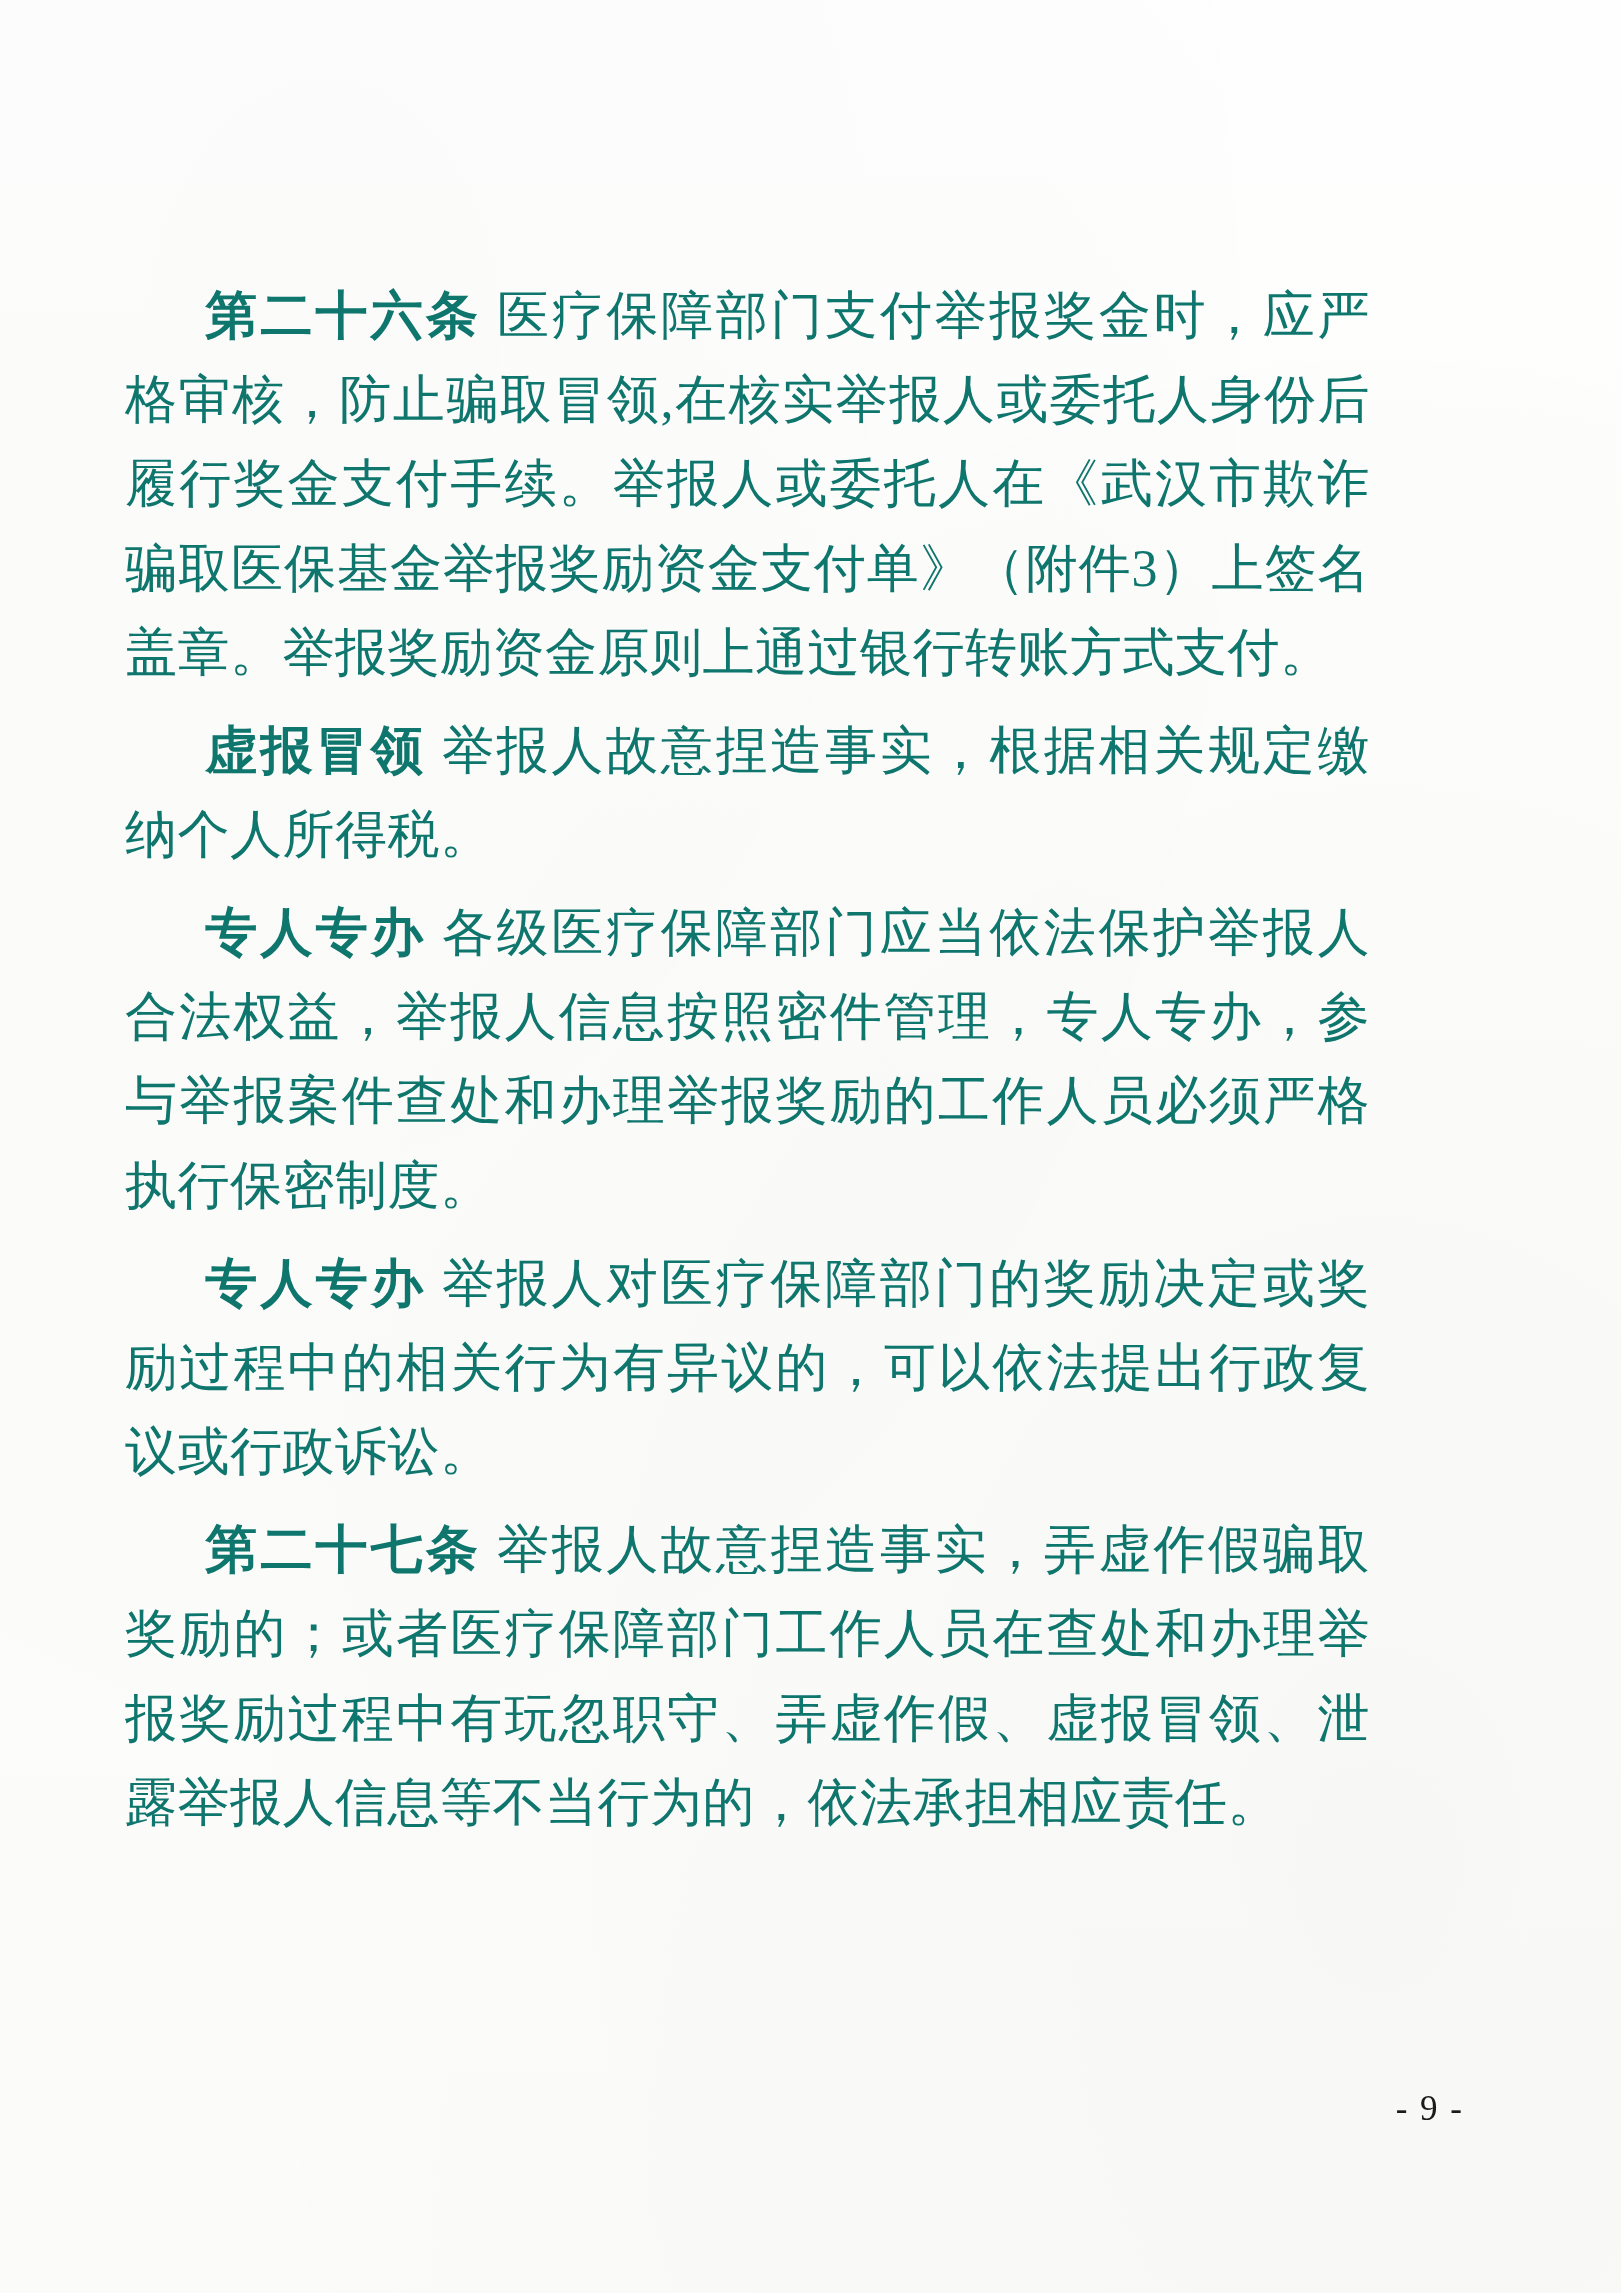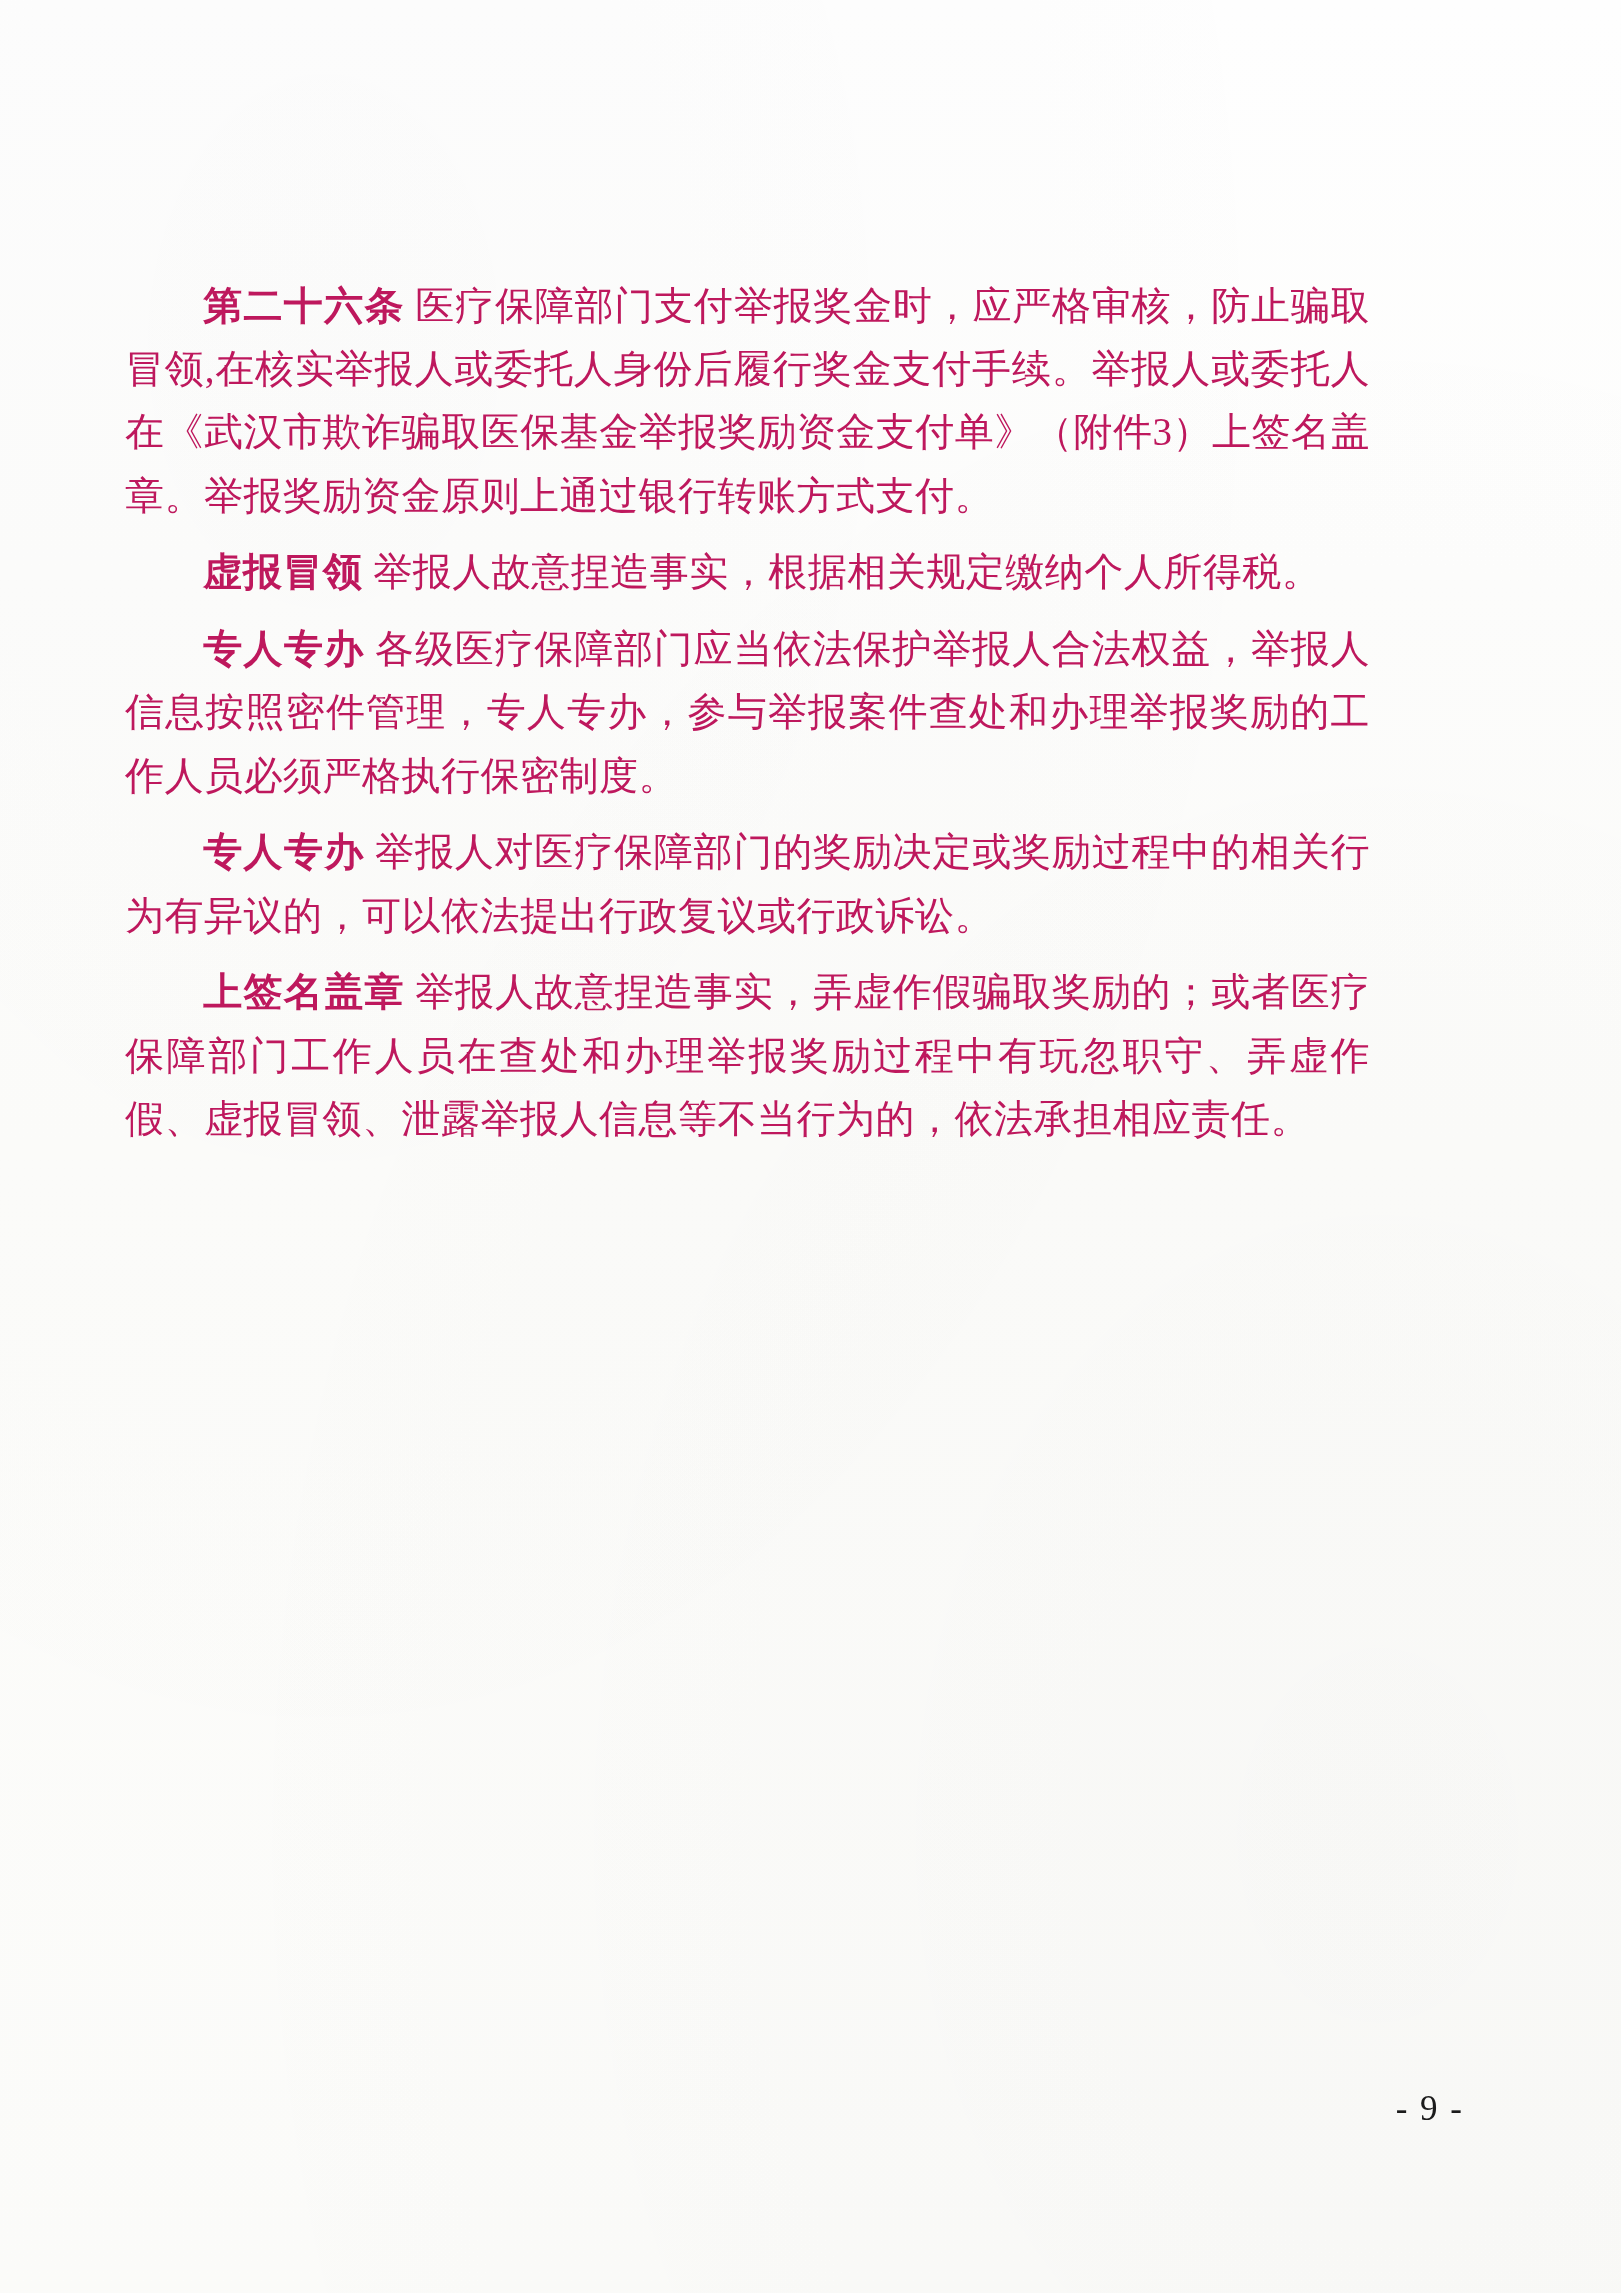--- a/index.html
+++ b/index.html
@@ -25,23 +25,23 @@
     pointer-events: none;
   }
   .content {
     position: absolute;
     left: 125px;
     top: 274px;
     width: 1245px;
   }
   .para {
     font-family: "Liberation Serif", "DejaVu Serif", serif;
-    font-size: 39px;
+    font-size: 52px;
     line-height: 1.62;
-    color: #be185d;
+    color: #0f766e;
     text-align: justify;
     text-justify: inter-ideograph;
     margin: 0 0 13.7px 0;
     letter-spacing: 0.5px;
   }
   .para .lead {
     font-weight: bold;
     letter-spacing: 1px;
   }
   .para .indent {
@@ -68,19 +68,19 @@
 
     <p class="para"><span class="indent"></span><span class="lead">第二十六条</span>&nbsp;<span>医疗保障部门支付举报奖金时，应严格审核，防止骗取冒领,在核实举报人或委托人身份后履行奖金支付手续。举报人或委托人在《武汉市欺诈骗取医保基金举报奖励资金支付单》（附件3）上签名盖章。举报奖励资金原则上通过银行转账方式支付。</span></p>
 
     <p class="para"><span class="indent"></span><span class="lead">虚报冒领</span>&nbsp;<span>举报人故意捏造事实，根据相关规定缴纳个人所得税。</span></p>
 
 
     <p class="para"><span class="indent"></span><span class="lead">专人专办</span>&nbsp;<span>各级医疗保障部门应当依法保护举报人合法权益，举报人信息按照密件管理，专人专办，参与举报案件查处和办理举报奖励的工作人员必须严格执行保密制度。</span></p>
 
     <p class="para"><span class="indent"></span><span class="lead">专人专办</span>&nbsp;<span>举报人对医疗保障部门的奖励决定或奖励过程中的相关行为有异议的，可以依法提出行政复议或行政诉讼。</span></p>
 
-    <p class="para"><span class="indent"></span><span class="lead">上签名盖章</span>&nbsp;<span>举报人故意捏造事实，弄虚作假骗取奖励的；或者医疗保障部门工作人员在查处和办理举报奖励过程中有玩忽职守、弄虚作假、虚报冒领、泄露举报人信息等不当行为的，依法承担相应责任。</span></p>
+    <p class="para"><span class="indent"></span><span class="lead">第二十七条</span>&nbsp;<span>举报人故意捏造事实，弄虚作假骗取奖励的；或者医疗保障部门工作人员在查处和办理举报奖励过程中有玩忽职守、弄虚作假、虚报冒领、泄露举报人信息等不当行为的，依法承担相应责任。</span></p>
 
   </div>
 
   <div class="footer">- 9 -</div>
 </div>
 
 
 </body></html>

